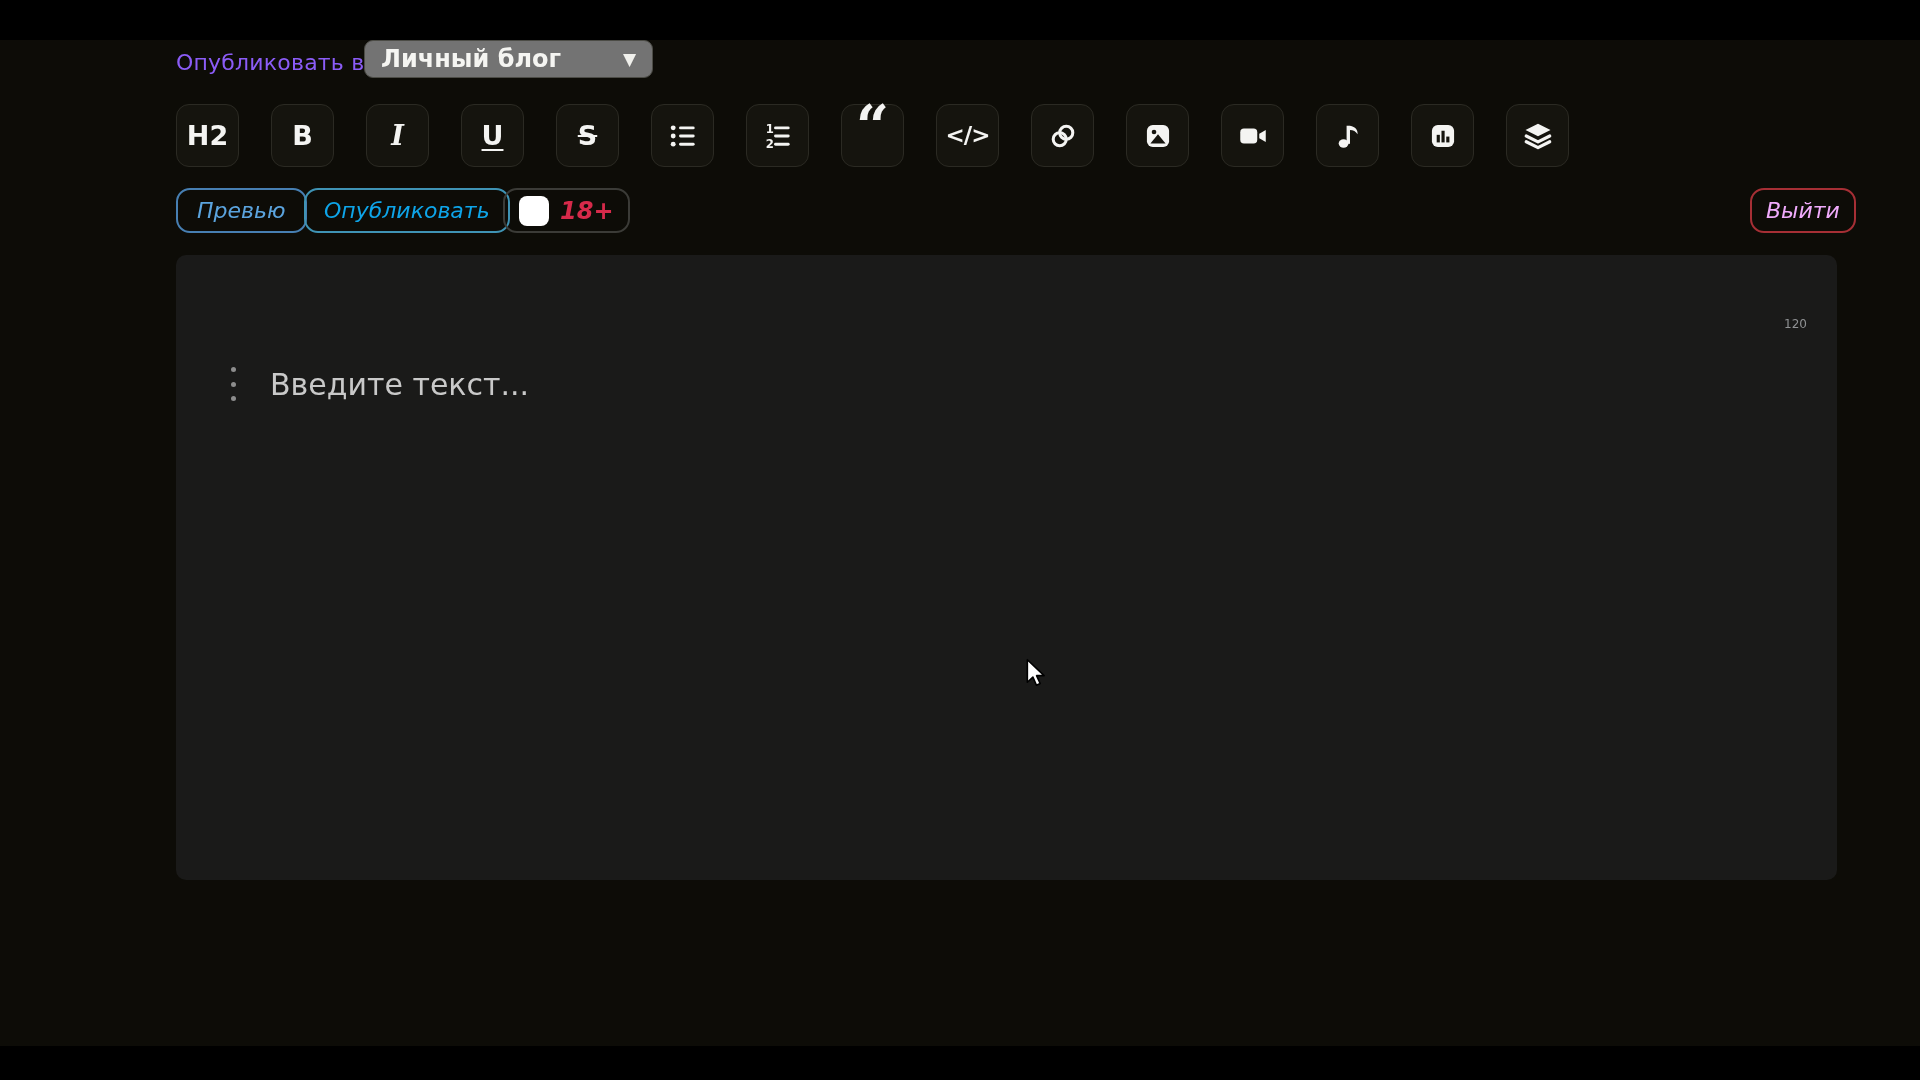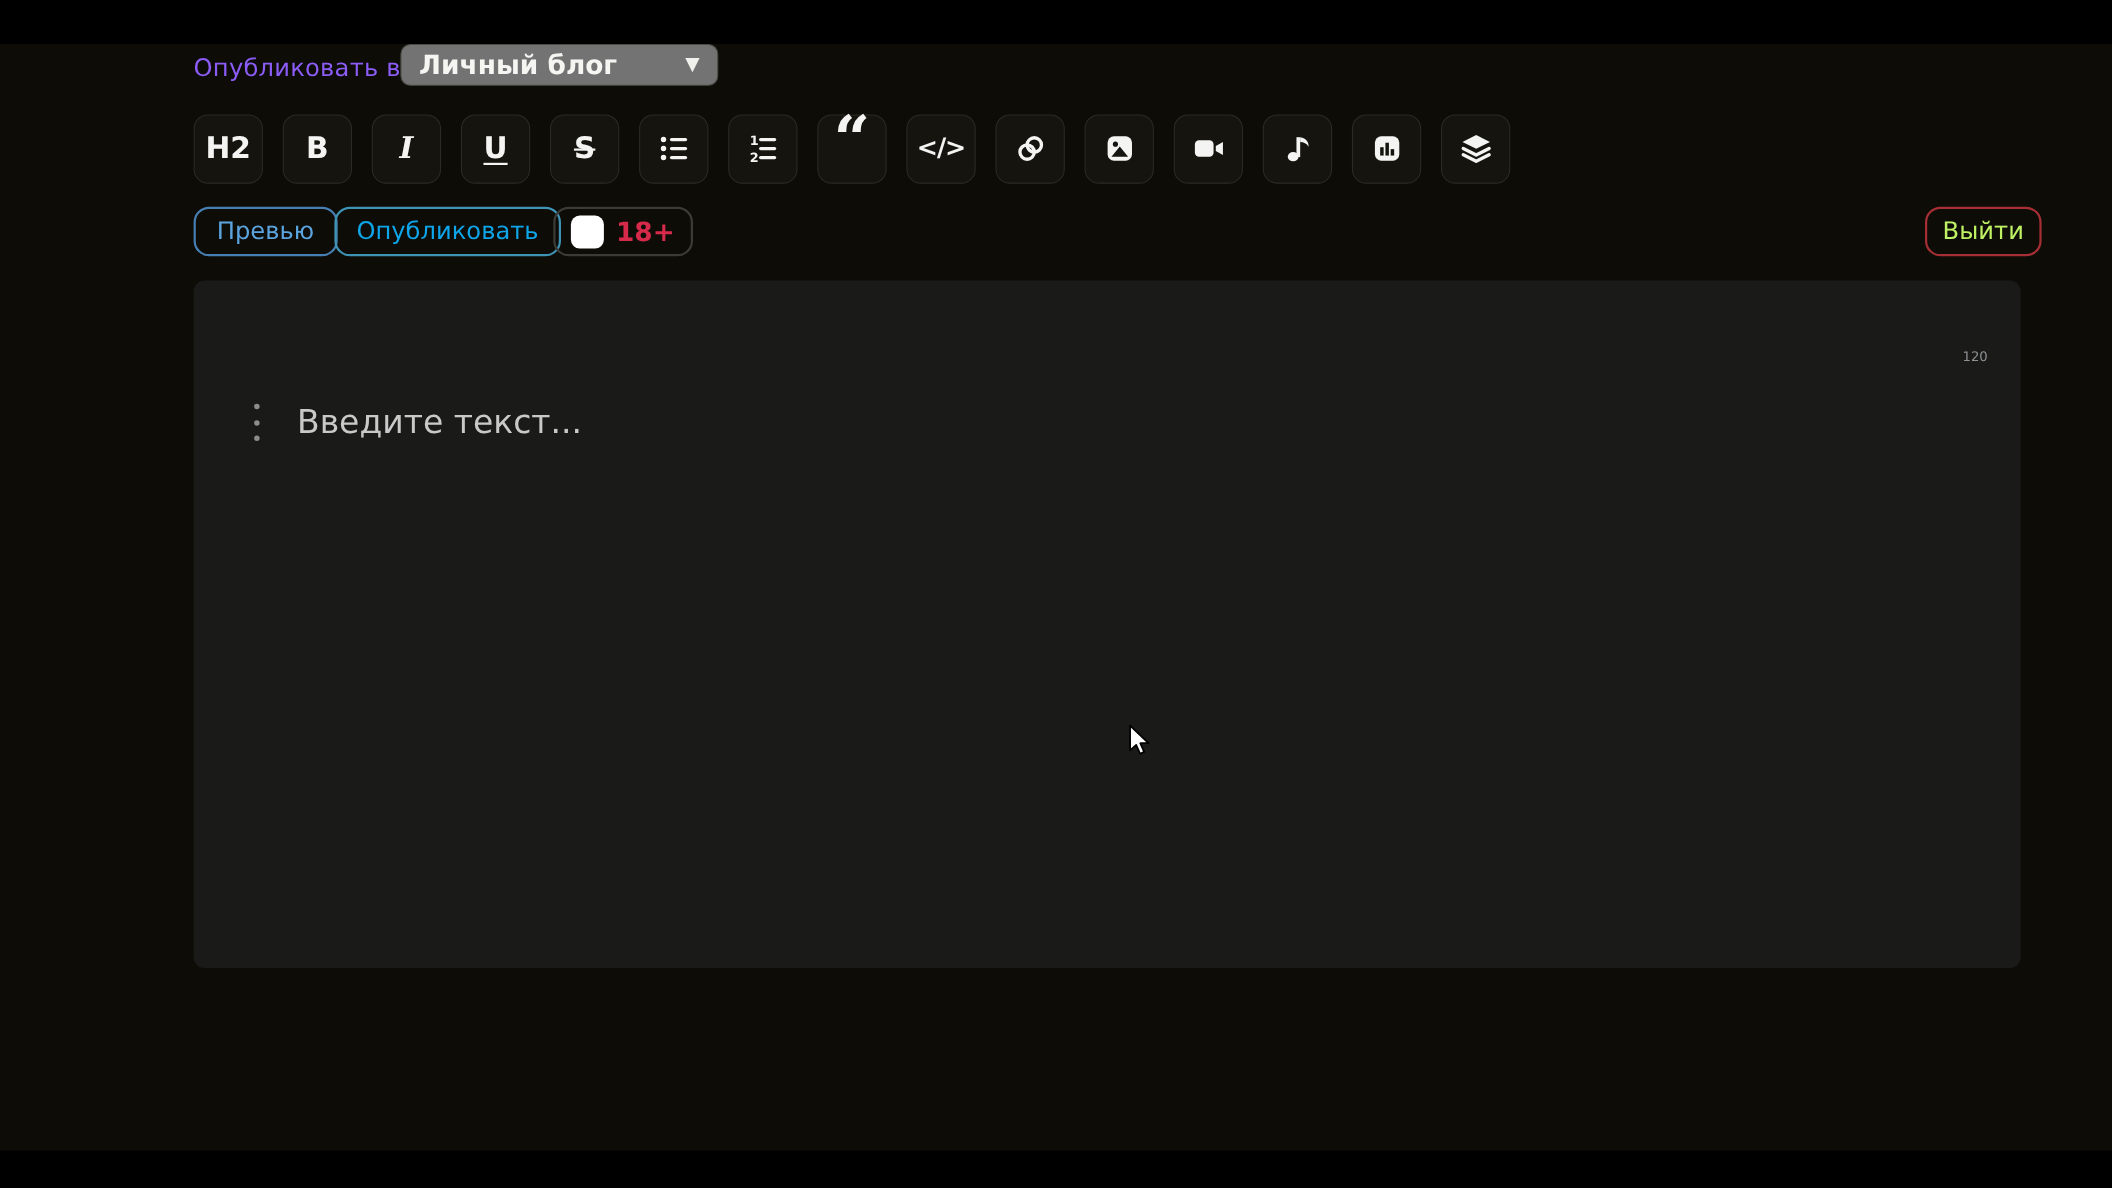--- a/index.html
+++ b/index.html
@@ -23,21 +23,21 @@
     background:#737373;border:1.5px solid #4c4c46;border-radius:9px;
     display:flex;align-items:center;box-sizing:border-box;
     padding:0 16px;cursor:pointer;z-index:5;
   }
   .blog-select .value{font-size:24px;font-weight:bold;color:#f5f5f2;flex:1;white-space:nowrap;}
   .blog-select .arrow{font-size:17px;color:#f0f0ec;margin-left:12px;}
 
   
   .toolbar{
     position:absolute;left:176px;top:103px;height:64px;
-    display:flex;gap:18px;align-items:center;
+    display:flex;gap:32px;align-items:flex-end;
   }
   .tb-btn{
     width:63px;height:63px;flex:0 0 auto;
     background:#15140e;border:1px solid #2b2a23;border-radius:13px;
     display:flex;align-items:center;justify-content:center;
     color:#f4f4f2;cursor:pointer;box-sizing:border-box;
   }
   .tb-btn .txt{font-size:27px;font-weight:800;line-height:1;}
   .tb-btn .txt.italic{font-family:"DejaVu Serif","Liberation Serif",serif;font-style:italic;font-weight:700;}
   .tb-btn .txt.underline{text-decoration:underline;text-underline-offset:4px;}
@@ -48,31 +48,31 @@
     font-size:58px;font-weight:bold;line-height:0;height:18px;display:block;
   }
   .tb-btn svg{display:block;}
 
   
   .action-row{position:absolute;left:0;top:188px;width:1920px;height:45px;}
   .pill{
     position:absolute;top:0;height:45px;border-radius:14px;
     display:inline-flex;align-items:center;justify-content:center;
     box-sizing:border-box;background:transparent;cursor:pointer;
-    font-size:22px;white-space:nowrap;
+    font-size:22px;white-space:nowrap;font-style:italic;
   }
   .btn-preview{left:176px;padding:0 19px;border:2px solid #477fb2;color:#5ba4de;}
   .btn-publish{left:304px;padding:0 18px;border:2px solid #3f93b4;color:#0ea5e9;}
   .adult-group{left:503px;padding:0 14px;border:2px solid #3b3b37;gap:11px;cursor:default;text-align:center;}
   .adult-checkbox{
     width:30px;height:30px;border-radius:8px;background:#ffffff;
     display:inline-block;cursor:pointer;
   }
   .adult-label{font-size:24px;font-weight:800;color:#d62a4a;}
-  .btn-exit{left:1750px;padding:0 14px;border:2px solid #a62f35;color:#bef264;justify-content:flex-end;}
+  .btn-exit{left:1750px;padding:0 14px;border:2px solid #a62f35;color:#f0abfc;justify-content:flex-end;}
 
   
   .editor-panel{
     position:absolute;left:176px;top:255px;width:1661px;height:625px;
     background:#1a1a19;border-radius:10px;
   }
   .title-placeholder{
     position:absolute;left:94px;top:45px;
     font-size:34px;font-weight:800;color:#69696c;letter-spacing:.2px;
     cursor:text;

